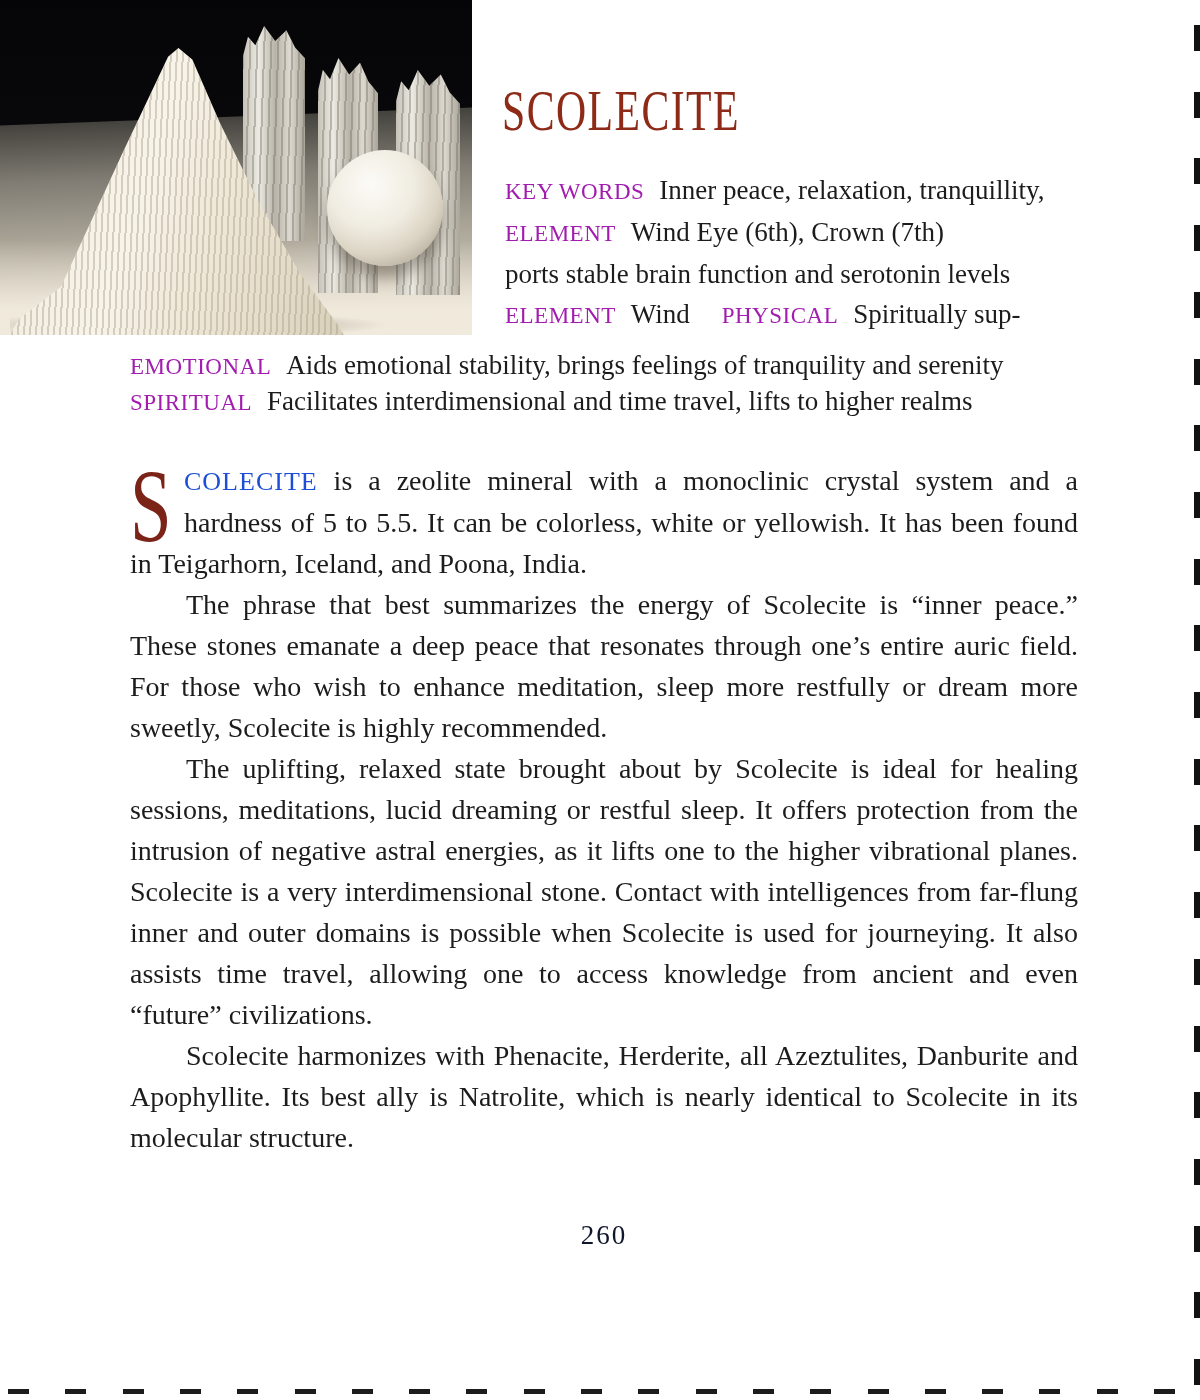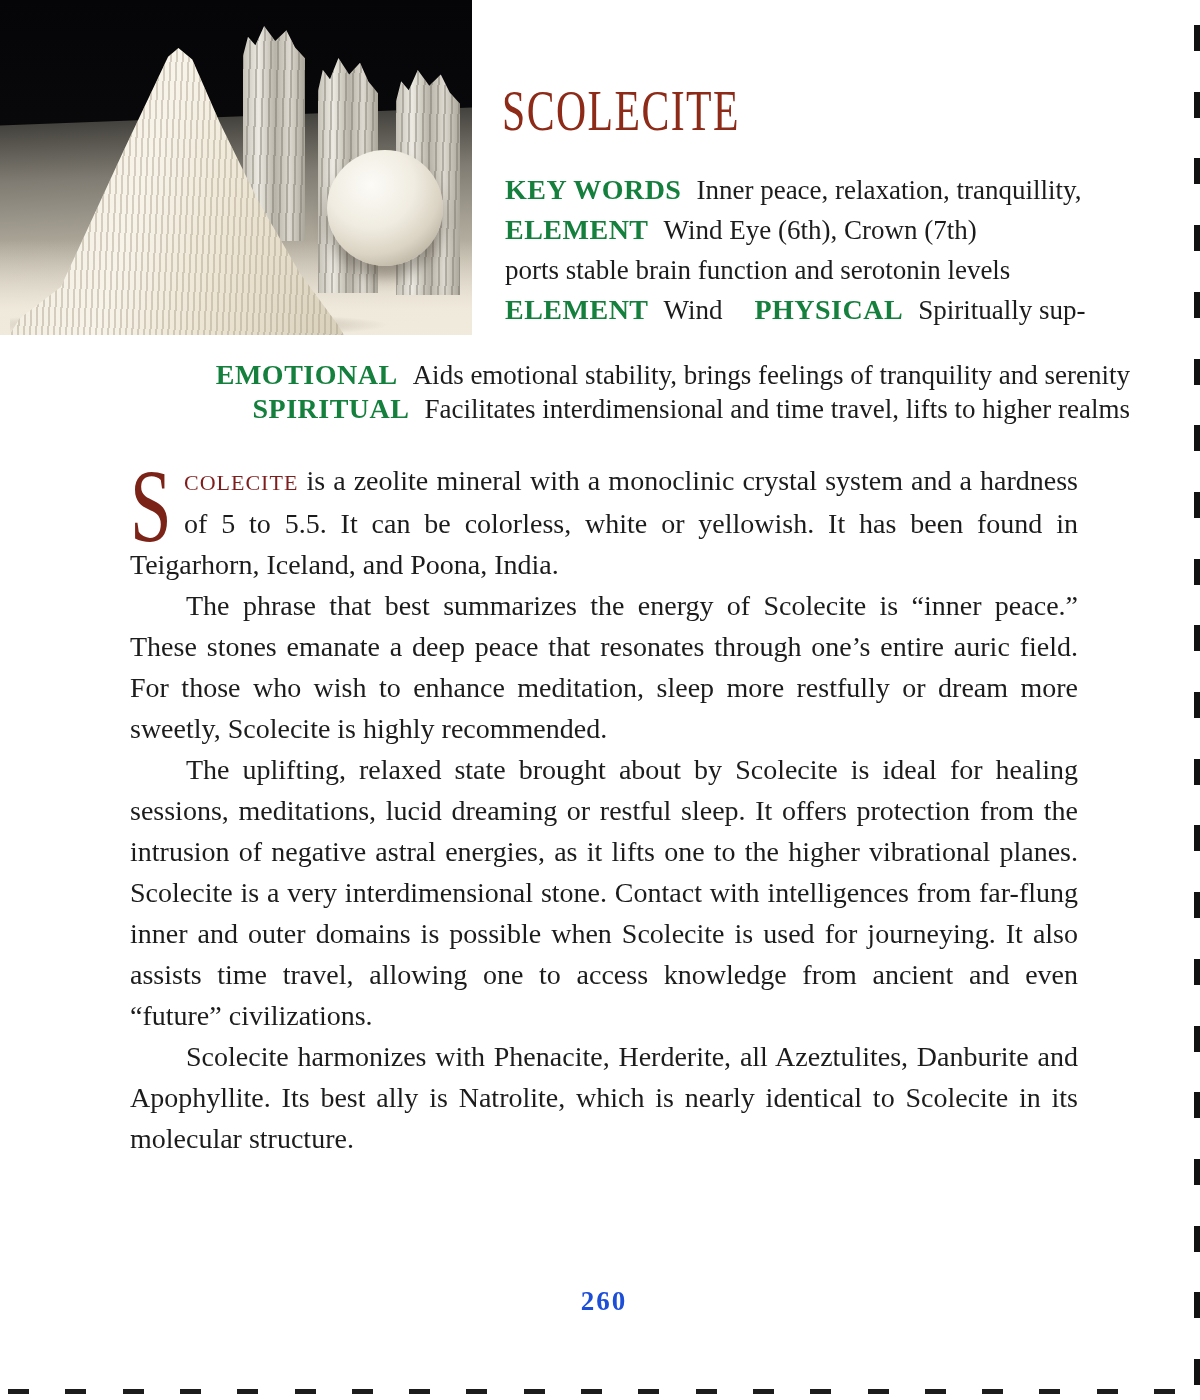--- a/index.html
+++ b/index.html
@@ -33,34 +33,34 @@
            linear-gradient(108deg,#eee8d9 0%,#f8f4ea 42%,#ece4d2 68%,#d8cfba 100%);
          clip-path:polygon(2% 100%,5% 94%,17% 83%,35% 36%,48% 3%,51% 0%,55% 4%,63% 26%,74% 53%,86% 78%,97% 96%,99% 100%);}
   .sphere{position:absolute;left:327px;top:150px;width:116px;height:116px;border-radius:50%;
          background:radial-gradient(circle at 38% 30%,#fcfbf7 0%,#f0ece1 40%,#dbd4c4 64%,#b0a897 87%,#8f8776 100%);
          box-shadow:0 12px 14px rgba(45,38,25,.35);}
 
   
   .title{position:absolute;left:502px;top:82px;color:#8e2b18;font-size:58px;line-height:1;
          letter-spacing:2px;transform:scaleX(.72);transform-origin:0 0;white-space:nowrap;}
   .info-col{position:absolute;left:505px;top:170px;width:600px;}
-  .info-full{position:absolute;left:130px;top:358px;width:1000px;text-align:right;}
+  .info-full{position:absolute;left:130px;top:348px;width:1000px;}
   .info-line{line-height:40px;white-space:nowrap;font-size:27px;color:#1c1c1c;}
   .info-full .info-line{line-height:34px;}
-  .attr-label{font-weight:bold;color:#15803d;font-size:28px;letter-spacing:.5px;margin-right:15px;}
+  .attr-label{font-weight:normal;color:#a21caf;font-size:23px;letter-spacing:.5px;margin-right:15px;}
   .attr-gap{display:inline-block;width:32px;}
   .body{position:absolute;left:130px;top:460px;width:948px;font-size:28px;line-height:41px;
         color:#1c1c1c;text-align:justify;}
   .para{margin:0;text-indent:56px;}
   .para.first{text-indent:0;}
   .dropcap{float:left;width:46px;height:80px;font-size:104px;line-height:92px;
            color:#7c2317;transform:scaleX(.72);transform-origin:0 0;margin-right:8px;}
-  .smallcaps-red{color:#7f1d1d;font-size:22px;letter-spacing:1px;text-transform:uppercase;}
-  .page-num{position:absolute;left:130px;top:1286px;width:948px;text-align:center;
-            font-size:27px;font-weight:bold;color:#1d4ed8;letter-spacing:2px;}
+  .smallcaps-red{color:#1d4ed8;font-size:26px;letter-spacing:1px;text-transform:uppercase;}
+  .page-num{position:absolute;left:130px;top:1220px;width:948px;text-align:center;
+            font-size:27px;font-weight:normal;color:#0f172a;letter-spacing:2px;}
 
   
   .tick-right{position:absolute;left:1194px;width:6px;height:26px;background:#121212;}
   .tick-bottom{position:absolute;top:1389px;width:21px;height:5px;background:#1c1c1c;}
 </style>
 </head>
 <body>
 
 <div class="page">
 

